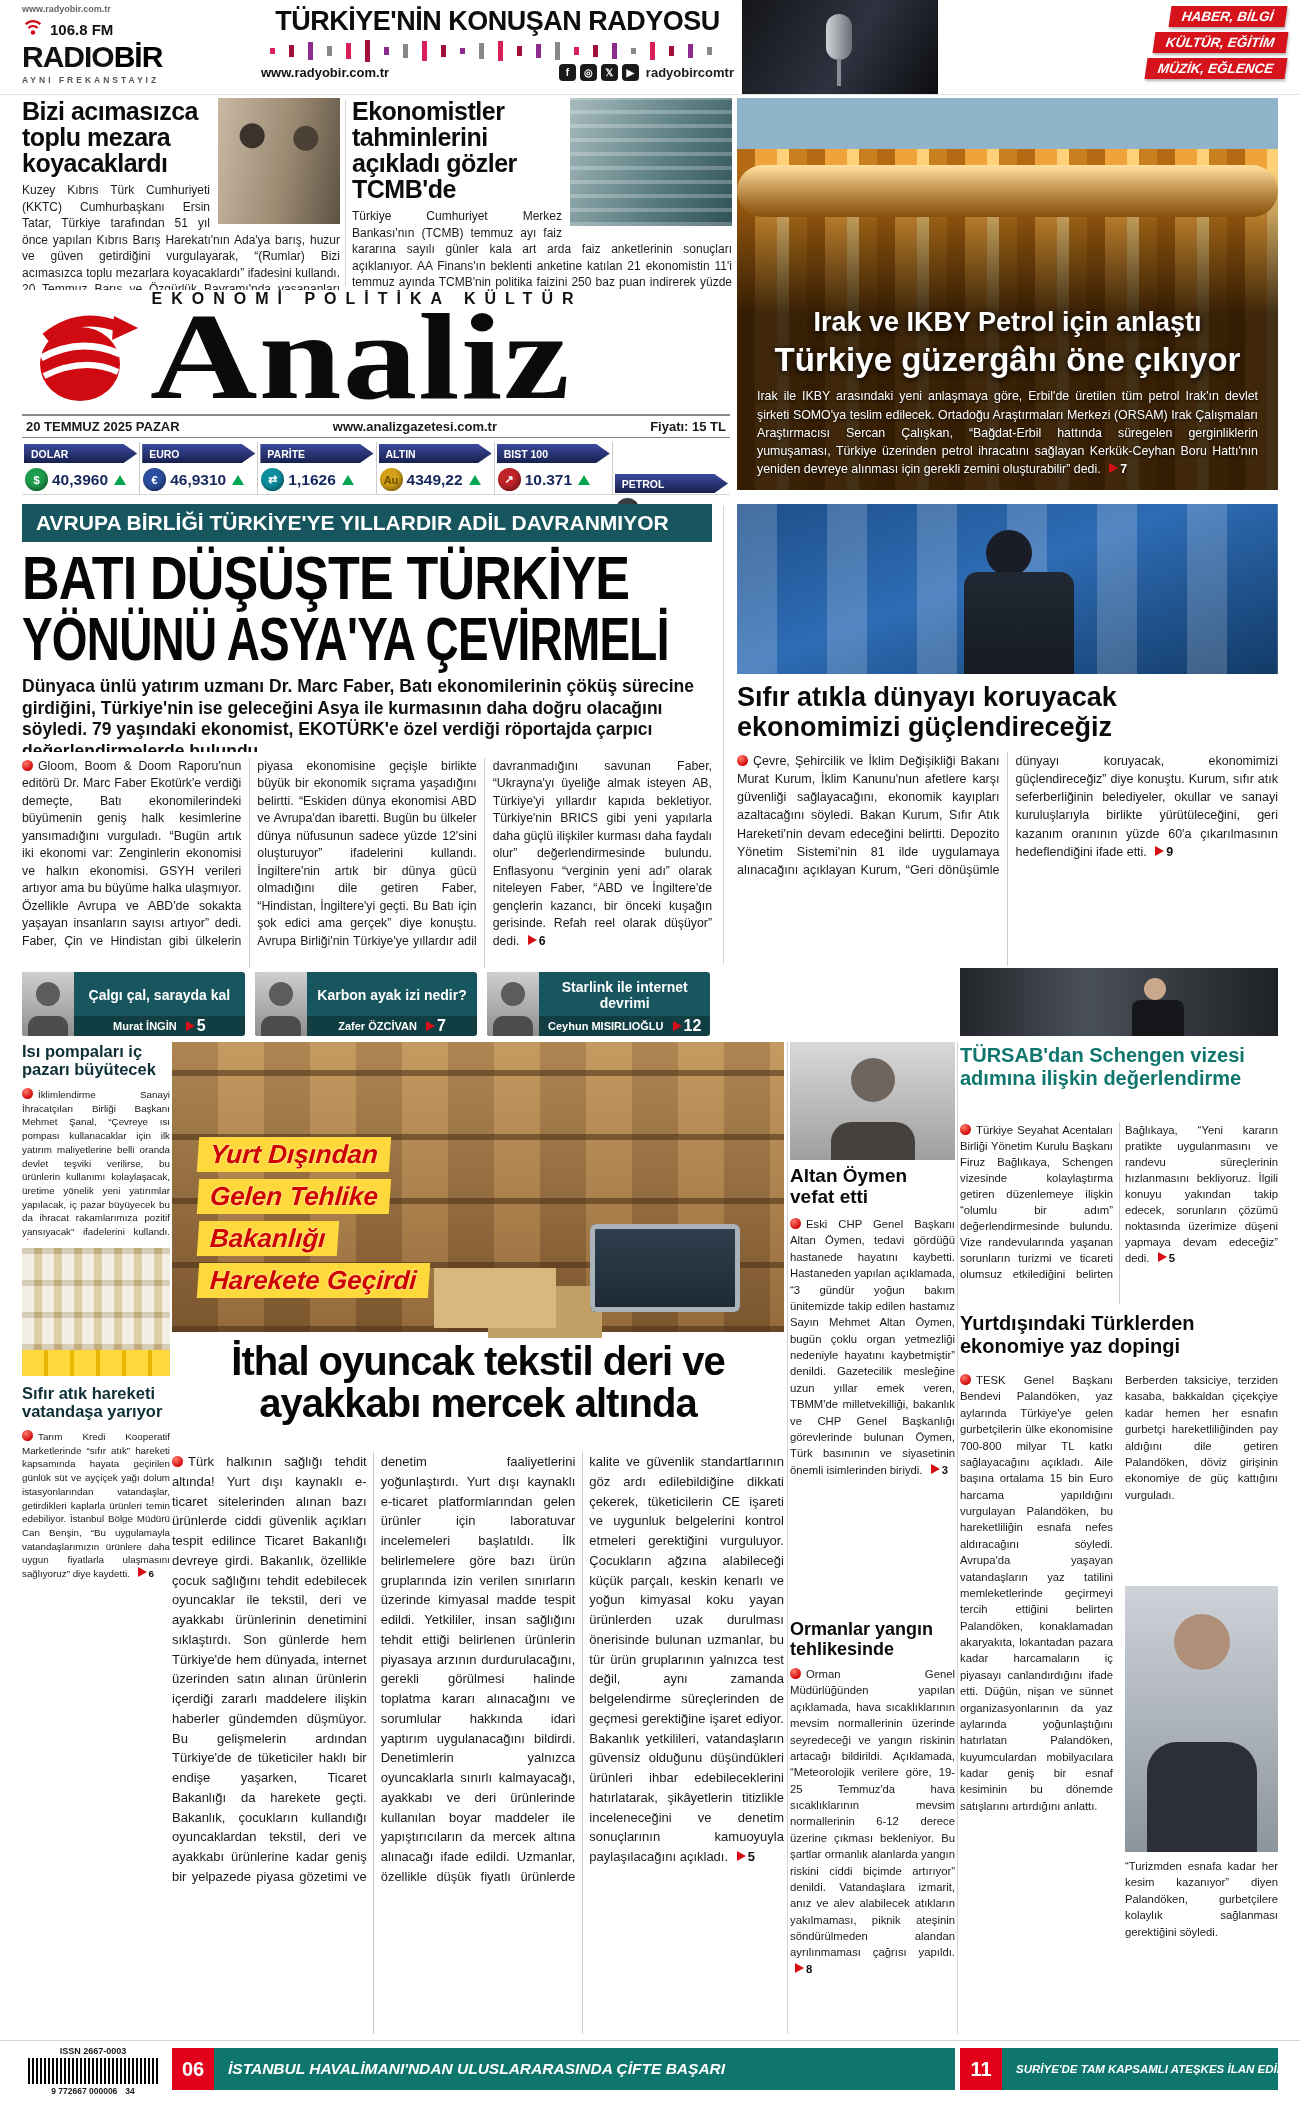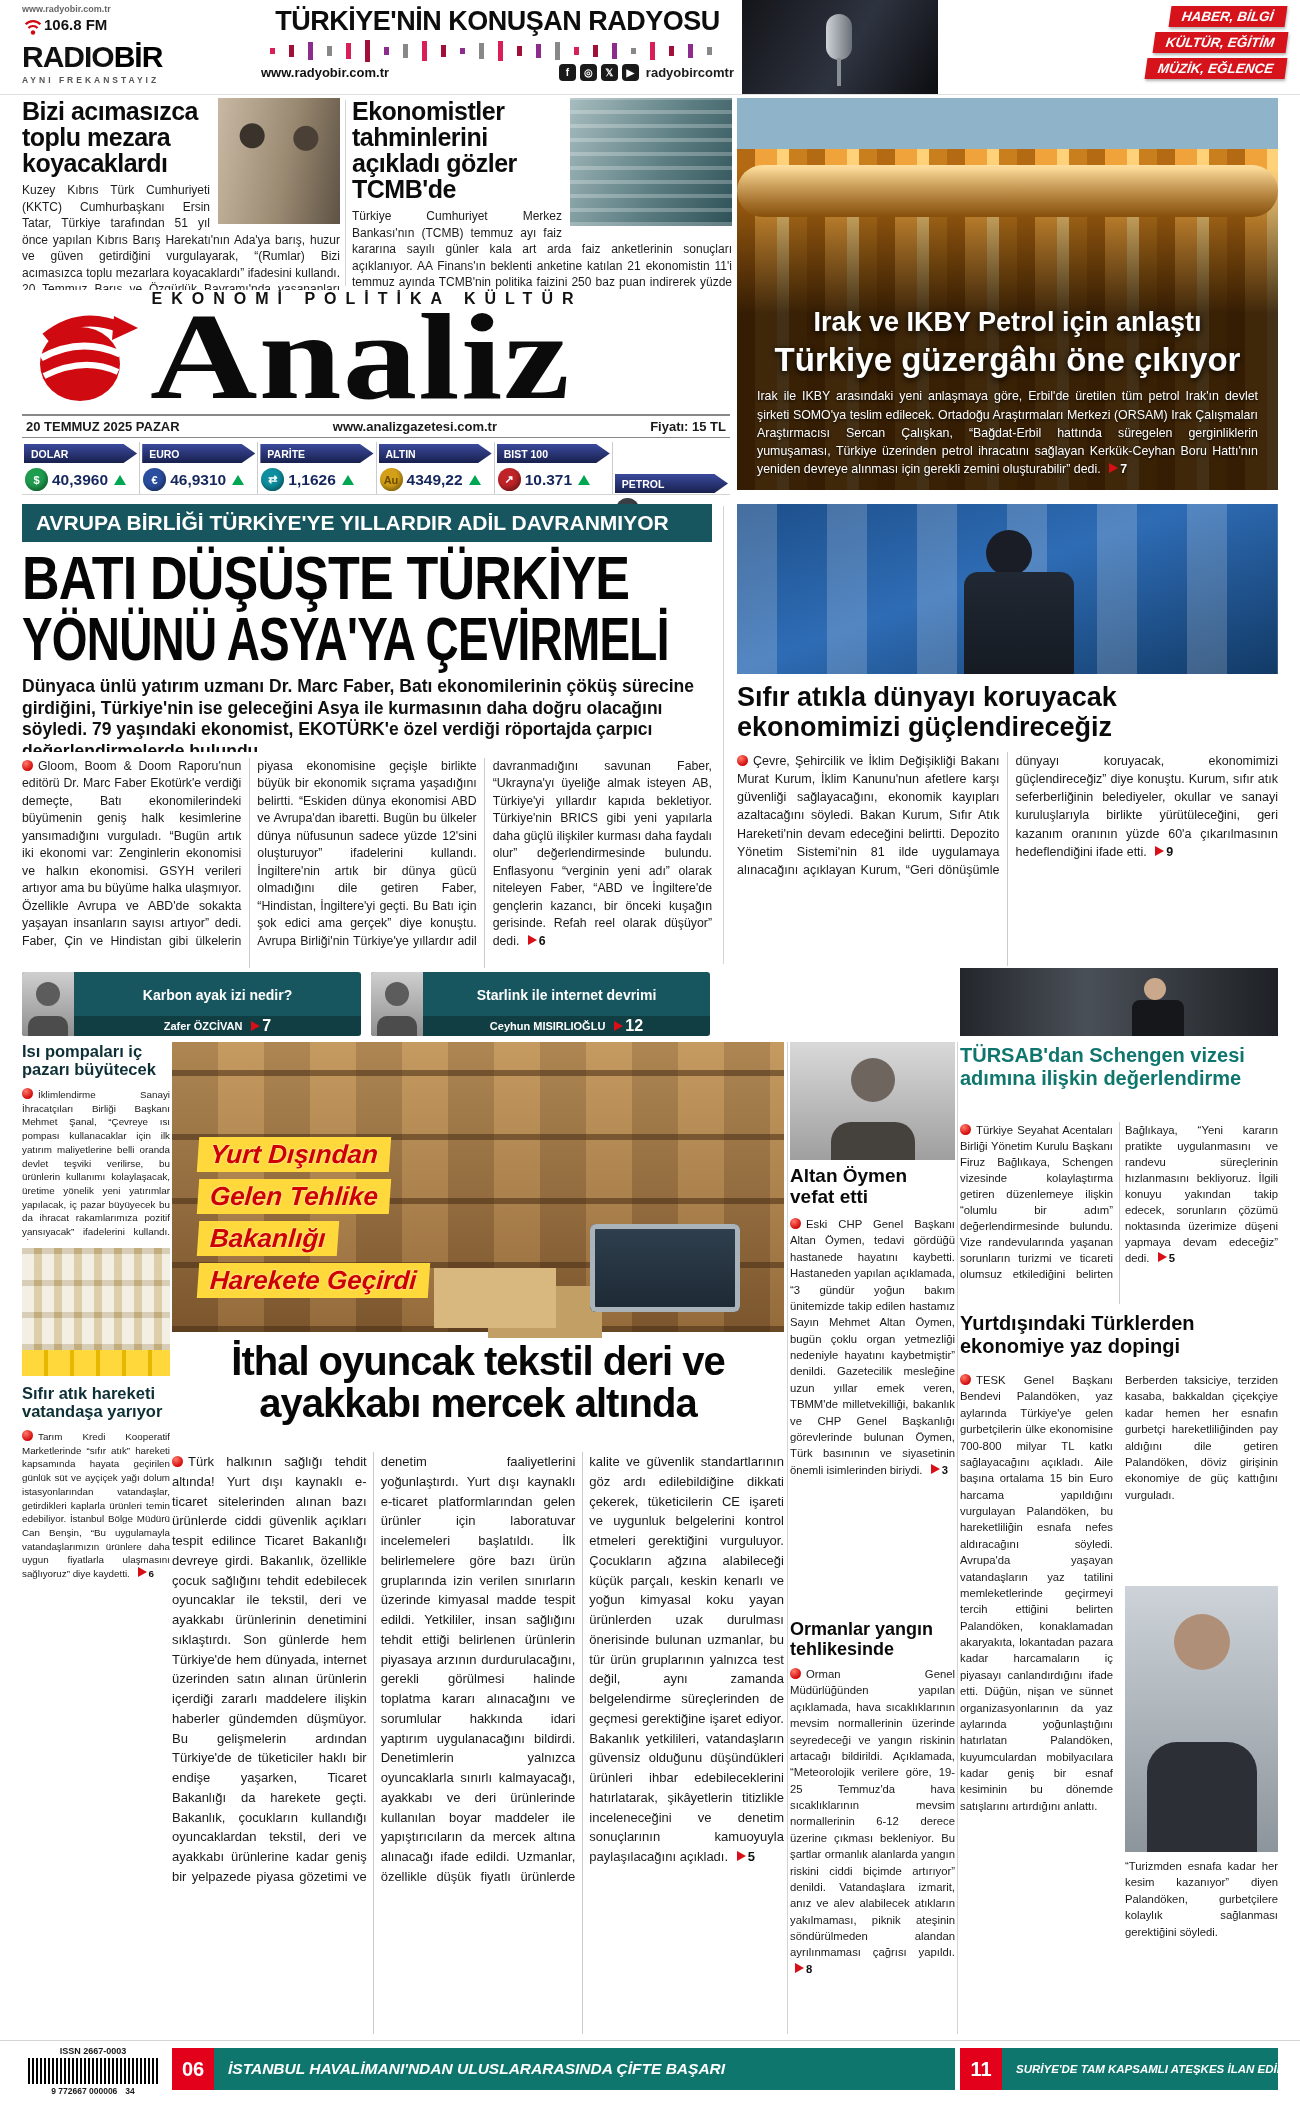--- a/index.html
+++ b/index.html
@@ -11,21 +11,21 @@
              border-bottom:5px solid transparent;border-left:9px solid #d80f16;margin:0 2px 0 5px;}
   .jump.light b{color:#fff;}
   .bullet{display:inline-block;width:11px;height:11px;border-radius:50%;
           background:radial-gradient(circle at 35% 30%,#ff7a6a,#d20a0a 70%);margin-right:5px;vertical-align:-1px;}
   .hairline{background:#d4d4d4;}
 
   
   .header{left:0;top:0;width:1300px;height:94px;border-bottom:1px solid #e0e0e0;}
   .radio-logo{left:22px;top:4px;width:222px;height:86px;}
   .r-url{font-size:9px;color:#666;font-weight:700;}
-  .r-row{display:flex;align-items:flex-start;margin-top:2px;}
+  .r-row{display:flex;align-items:center;gap:6px;margin-top:2px;}
   .r-name{font-size:30px;font-weight:900;letter-spacing:-1px;color:#111;line-height:1;}
   .r-name .red{color:#000000;}
   .r-tag{font-size:8.5px;letter-spacing:3px;color:#555;font-weight:700;margin-top:3px;}
   .r-freq{font-size:15px;font-weight:800;color:#111;}
   .hdr-center{left:255px;top:6px;width:485px;height:84px;text-align:center;}
   .hdr-slogan{font-size:27px;font-weight:900;letter-spacing:-0.5px;color:#0d0d0d;white-space:nowrap;}
   .hdr-wave{margin:3px auto 2px;display:block;}
   .hdr-bottom{display:flex;justify-content:space-between;align-items:center;padding:0 6px;}
   .hdr-site{font-size:13px;font-weight:800;color:#111;}
   .social{display:flex;align-items:center;gap:4px;}
@@ -391,20 +391,30 @@
   <div class="abs zw-title">Sıfır atıkla dünyayı koruyacak ekonomimizi güçlendireceğiz</div>
   <div class="abs zw-body">
     <span class="bullet"></span><span>Çevre, Şehircilik ve İklim Değişikliği Bakanı Murat Kurum, İklim Kanunu'nun afetlere karşı güvenliği sağlayacağını, ekonomik kayıpları azaltacağını söyledi. Bakan Kurum, Sıfır Atık Hareketi'nin devam edeceğini belirtti. Depozito Yönetim Sistemi'nin 81 ilde uygulamaya alınacağını açıklayan Kurum, “Geri dönüşümle dünyayı koruyacak, ekonomimizi güçlendireceğiz” diye konuştu. Kurum, sıfır atık seferberliğinin belediyeler, okullar ve sanayi kuruluşlarıyla birlikte yürütüleceğini, geri kazanım oranının yüzde 60'a çıkarılmasının hedeflendiğini ifade etti.</span>
     <span class="jump"><span class="tri"></span><b>9</b></span>
   </div>
 
   <div class="abs cols-row">
     <div class="col-card">
       <div class="col-photo"></div>
       <div class="col-right">
+        <div class="col-title">Çalgı çal, sarayda kal</div>
+        <div class="col-name-row">
+            <span class="col-name">Murat İNGİN</span>
+          <span class="jump light"><span class="tri"></span><b>5</b></span>
+          </div>
+      </div>
+    </div>
+    <div class="col-card">
+      <div class="col-photo"></div>
+      <div class="col-right">
         <div class="col-title">Karbon ayak izi nedir?</div>
         <div class="col-name-row">
             <span class="col-name">Zafer ÖZCİVAN</span>
           <span class="jump light"><span class="tri"></span><b>7</b></span>
           </div>
       </div>
     </div>
     <div class="col-card">
       <div class="col-photo"></div>
       <div class="col-right">

